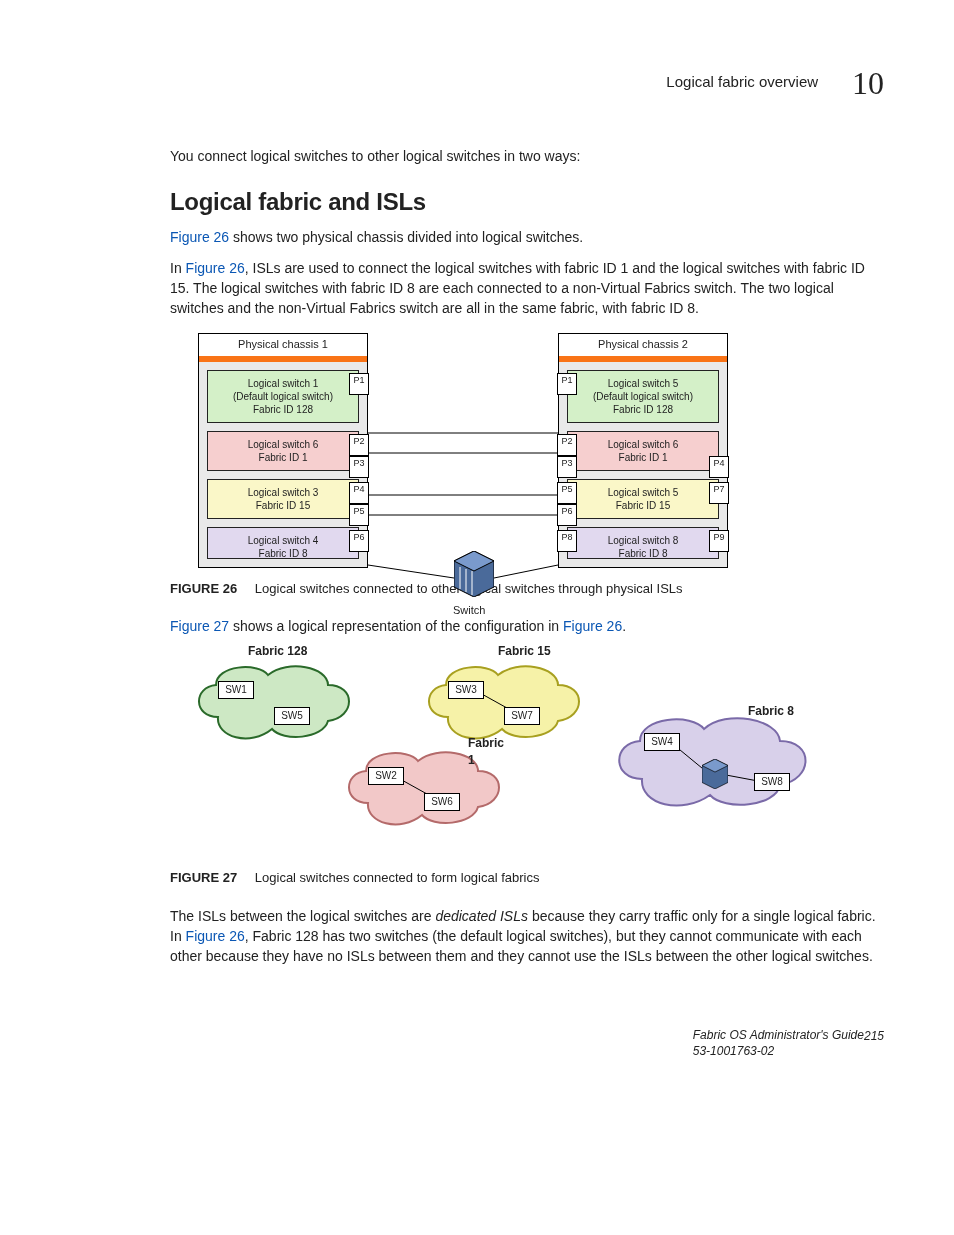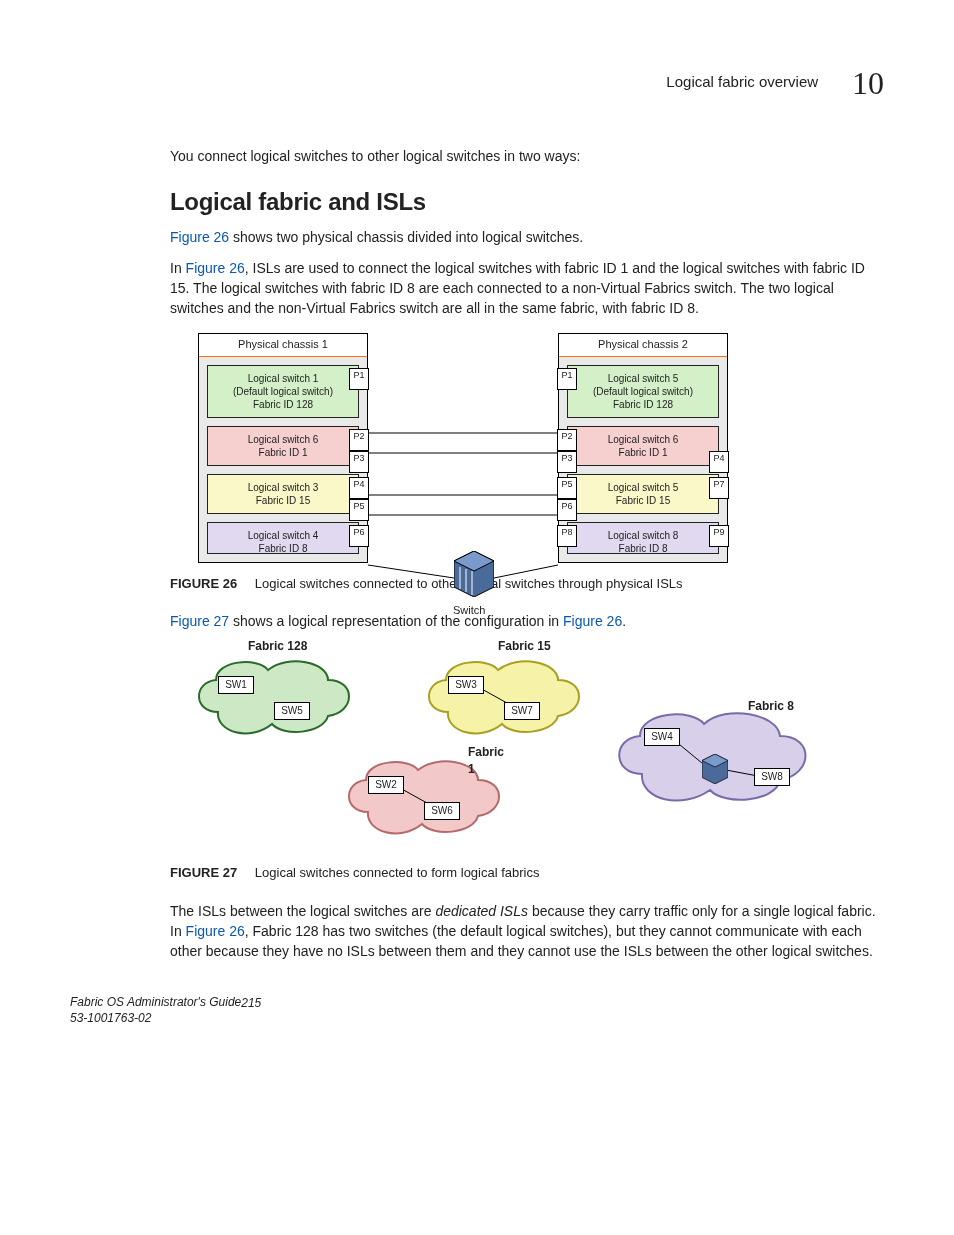--- a/index.html
+++ b/index.html
@@ -27,21 +27,21 @@
   .fig-caption .label { font-weight: bold; margin-right: 14px; }
   .diagram-box { margin: 14px 0 6px 28px; width: 560px; }
   .chassis-row { display: flex; gap: 190px; position: relative; }
   .chassis {
     border: 1px solid #000;
     width: 170px;
     background: #e9e9e9;
     position: relative;
     z-index: 1;
   }
-  .chassis-title { font-size: 11px; text-align: center; background: #fff; border-bottom: 1px solid #f97316; padding: 3px 0; }
+  .chassis-title { font-size: 11px; text-align: center; background: #fff; border-bottom: 6px solid #f97316; padding: 3px 0; }
   .ls { border: 1px solid #222; margin: 8px; padding: 6px 4px; font-size: 10px; text-align: center; position: relative; line-height: 1.3; }
   .ls.green { background: #d4f0c8; }
   .ls.red   { background: #f6cfcf; }
   .ls.yellow{ background: #faf7c8; }
   .ls.purple{ background: #e1d9ef; }
   .port {
     position: absolute;
     font-size: 9px;
     border: 1px solid #000;
     background: #fff;
@@ -59,21 +59,21 @@
   }
   .switch-label { position: absolute; left: 255px; top: 270px; font-size: 11px; }
   .isl-lines { position: absolute; left: 0; top: 0; width: 560px; height: 300px; pointer-events: none; z-index: 0; }
   .isl-lines line { stroke: #000; stroke-width: 1; }
   .logical-diagram { margin: 10px 0 6px 18px; width: 640px; position: relative; height: 210px; }
   .cloud { position: absolute; }
   .cloud svg { display: block; }
   .cloud .title { position: absolute; font-size: 12px; font-weight: bold; }
   .sw { position: absolute; background: #fff; border: 1px solid #000; font-size: 10px; width: 36px; height: 18px; text-align: center; line-height: 16px; }
   .mini-switch { position: absolute; width: 26px; height: 30px; }
-  .footer { display: flex; justify-content: flex-start; font-style: italic; font-size: 12px; margin-top: 34px; }
+  .footer { display: flex; justify-content: flex-end; font-style: italic; font-size: 12px; margin-top: 62px; }
   .footer .left { line-height: 1.3; }
 </style>
 </head>
 <body>
 
 <div class="running-head">
   <span class="title">Logical fabric overview</span>
   <span class="chapnum">10</span>
 </div>
 
@@ -196,21 +196,21 @@
     <svg width="170" height="90">
           <path d="M30,60 C5,60 5,30 28,28 C28,8 70,5 80,18 C100,2 140,10 140,28 C168,28 168,60 140,64 C135,82 95,85 84,72 C62,90 28,80 30,60 Z" fill="#f6f2a8" stroke="#a8a020" stroke-width="2"></path>
         </svg>
     <svg style="position:absolute;left:0;top:0" width="170" height="90">
           <line x1="62" y1="36" x2="98" y2="56" stroke="#000"></line>
         </svg>
     <div class="sw" style="left:30px; top:24px">SW3</div>
     <div class="sw" style="left:86px; top:50px">SW7</div>
   </div>
 
-  <div class="cloud" style="left:150px; top:110px">
+  <div class="cloud" style="left:150px; top:96px">
     <div class="title" style="left:130px; top:-8px">Fabric 1</div>
     <svg width="170" height="90">
           <path d="M30,60 C5,60 5,30 28,28 C28,8 70,5 80,18 C100,2 140,10 140,28 C168,28 168,60 140,64 C135,82 95,85 84,72 C62,90 28,80 30,60 Z" fill="#f2c8c8" stroke="#b46a6a" stroke-width="2"></path>
         </svg>
     <svg style="position:absolute;left:0;top:0" width="170" height="90">
           <line x1="62" y1="36" x2="98" y2="56" stroke="#000"></line>
         </svg>
     <div class="sw" style="left:30px; top:24px">SW2</div>
     <div class="sw" style="left:86px; top:50px">SW6</div>
   </div>

